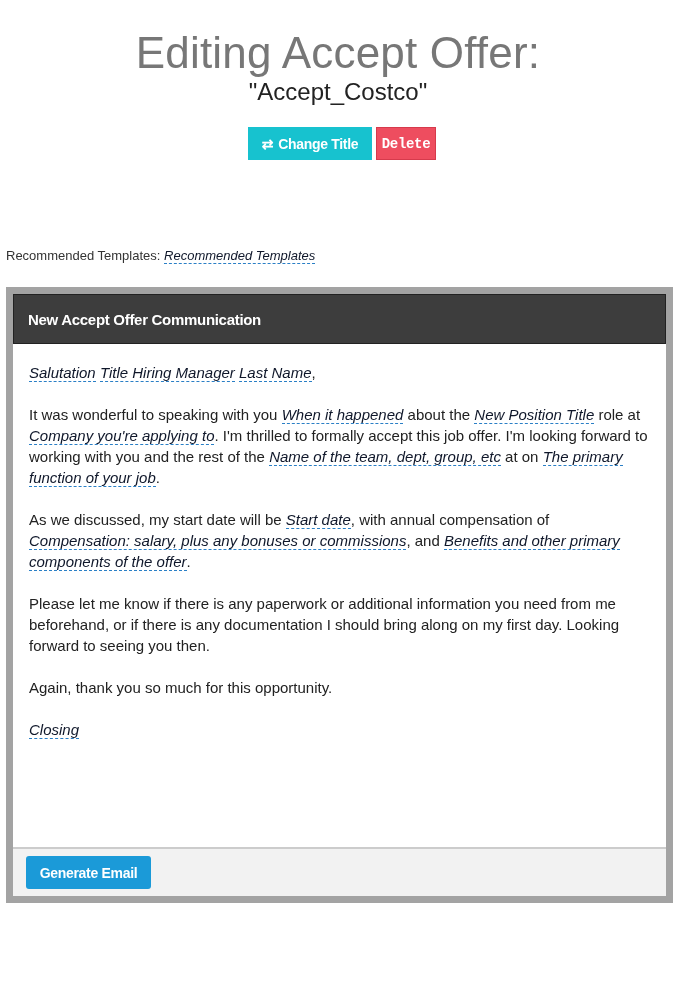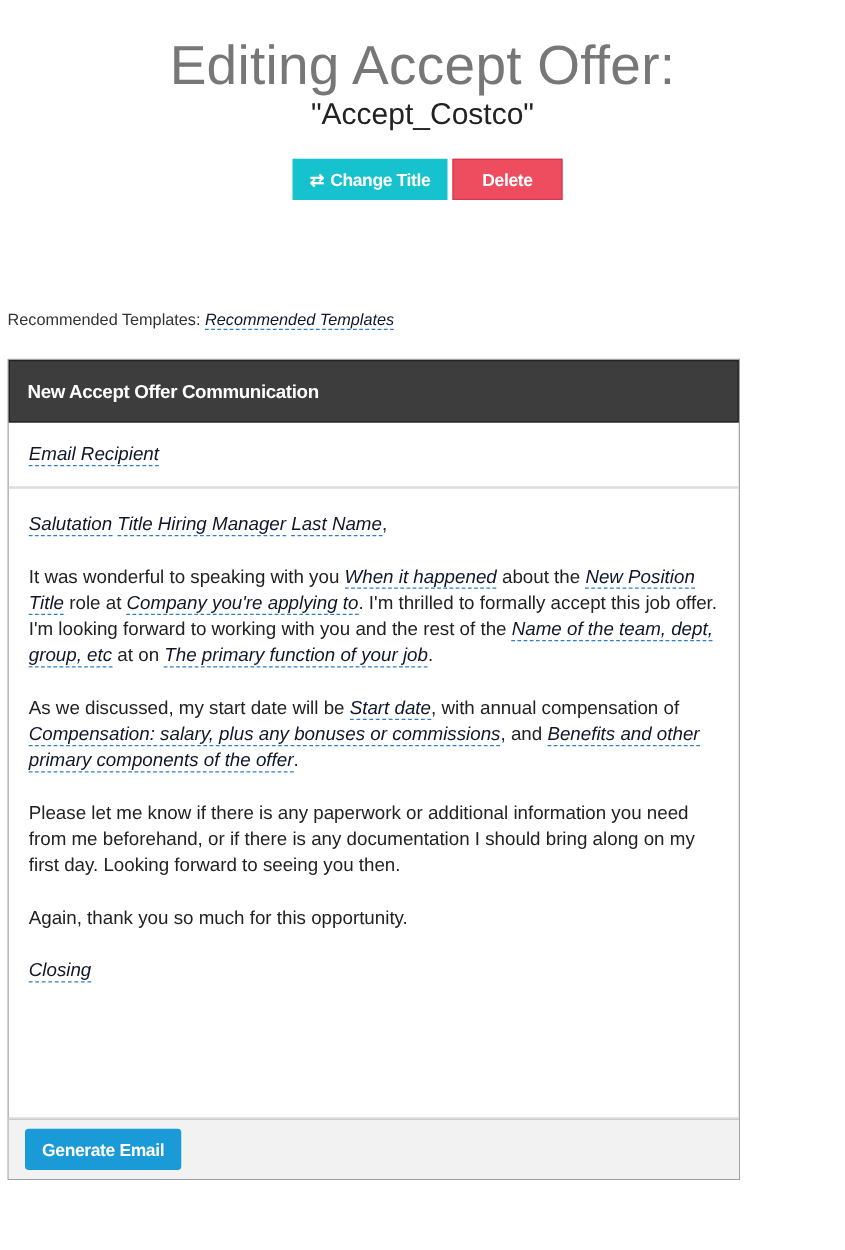--- a/index.html
+++ b/index.html
@@ -20,37 +20,37 @@
       position: absolute; top: 127px; left: 0; width: 676px;
       display: flex; justify-content: center; gap: 4px;
     }
     .btn {
       border: none; color: #fff; font-family: "Liberation Sans", sans-serif;
       font-weight: bold; font-size: 14px; height: 33px; padding: 0 12px;
       display: inline-flex; align-items: center; gap: 5px; letter-spacing: -0.3px;
       cursor: pointer;
     }
     .btn-change { background: #17c2cf; width: 124px; justify-content: center; margin-left: 8px; }
-    .btn-delete { background: #ee4d5f; width: 88px; justify-content: center; border: 1px solid #d63a4c; }
+    .btn-delete { background: #ee4d5f; width: 60px; justify-content: center; border: 1px solid #d63a4c; font-family: Liberation Mono, monospace; }
     .swap-icon { font-size: 14px; }
 
     .recommended {
       position: absolute; top: 248px; left: 6px; font-size: 13px; color: #333;
     }
     .field {
       color: #0f172a; font-style: italic;
       border-bottom: 1px dashed #2a7fc6; cursor: pointer;
     }
     .phone-link {
       color: #2a6eb0; border-bottom: 1px dashed #2a7fc6; cursor: pointer;
     }
 
     .panel {
-      position: absolute; top: 287px; left: 6px; width: 586px;
-      border: 1px solid #a3a3a3;
+      position: absolute; top: 287px; left: 6px; width: 667px;
+      border: 7px solid #a3a3a3;
     }
     .panel-header {
       background: #3d3d3d; height: 50px; border: 1px solid #222;
       color: #fff; font-weight: bold; font-size: 15px;
       display: flex; align-items: center; padding-left: 14px; letter-spacing: -0.3px;
     }
     .panel-row {
       height: 53px; border-bottom: 2px solid #dddddd;
       display: flex; align-items: center; padding-left: 16px; font-size: 15px;
     }
@@ -84,23 +84,20 @@
 </div>
 
 <div class="recommended">
   <span>Recommended Templates:</span>
   <span class="field">Recommended Templates</span>
 </div>
 
 <div class="panel">
   <div class="panel-header">New Accept Offer Communication</div>
 
-  <div class="panel-row">
-    <span class="field">Email Recipient</span>
-  </div>
 
   <div class="panel-body">
     <p><span class="field">Salutation</span> <span class="field">Title Hiring Manager</span> <span class="field">Last Name</span><span>,</span></p>
 
     <p><span>It was wonderful to speaking with you </span><span class="field">When it happened</span><span> about the </span><span class="field">New Position Title</span><span> role at </span><span class="field">Company you're applying to</span><span>. I'm thrilled to formally accept this job offer. I'm looking forward to working with you and the rest of the </span><span class="field">Name of the team, dept, group, etc</span><span> at on </span><span class="field">The primary function of your job</span><span>.</span></p>
 
     <p><span>As we discussed, my start date will be </span><span class="field">Start date</span><span>, with annual compensation of </span><span class="field">Compensation: salary, plus any bonuses or commissions</span><span>, and </span><span class="field">Benefits and other primary components of the offer</span><span>.</span></p>
 
     <p>Please let me know if there is any paperwork or additional information you need from me beforehand, or if there is any documentation I should bring along on my first day. Looking forward to seeing you then.</p>
 

